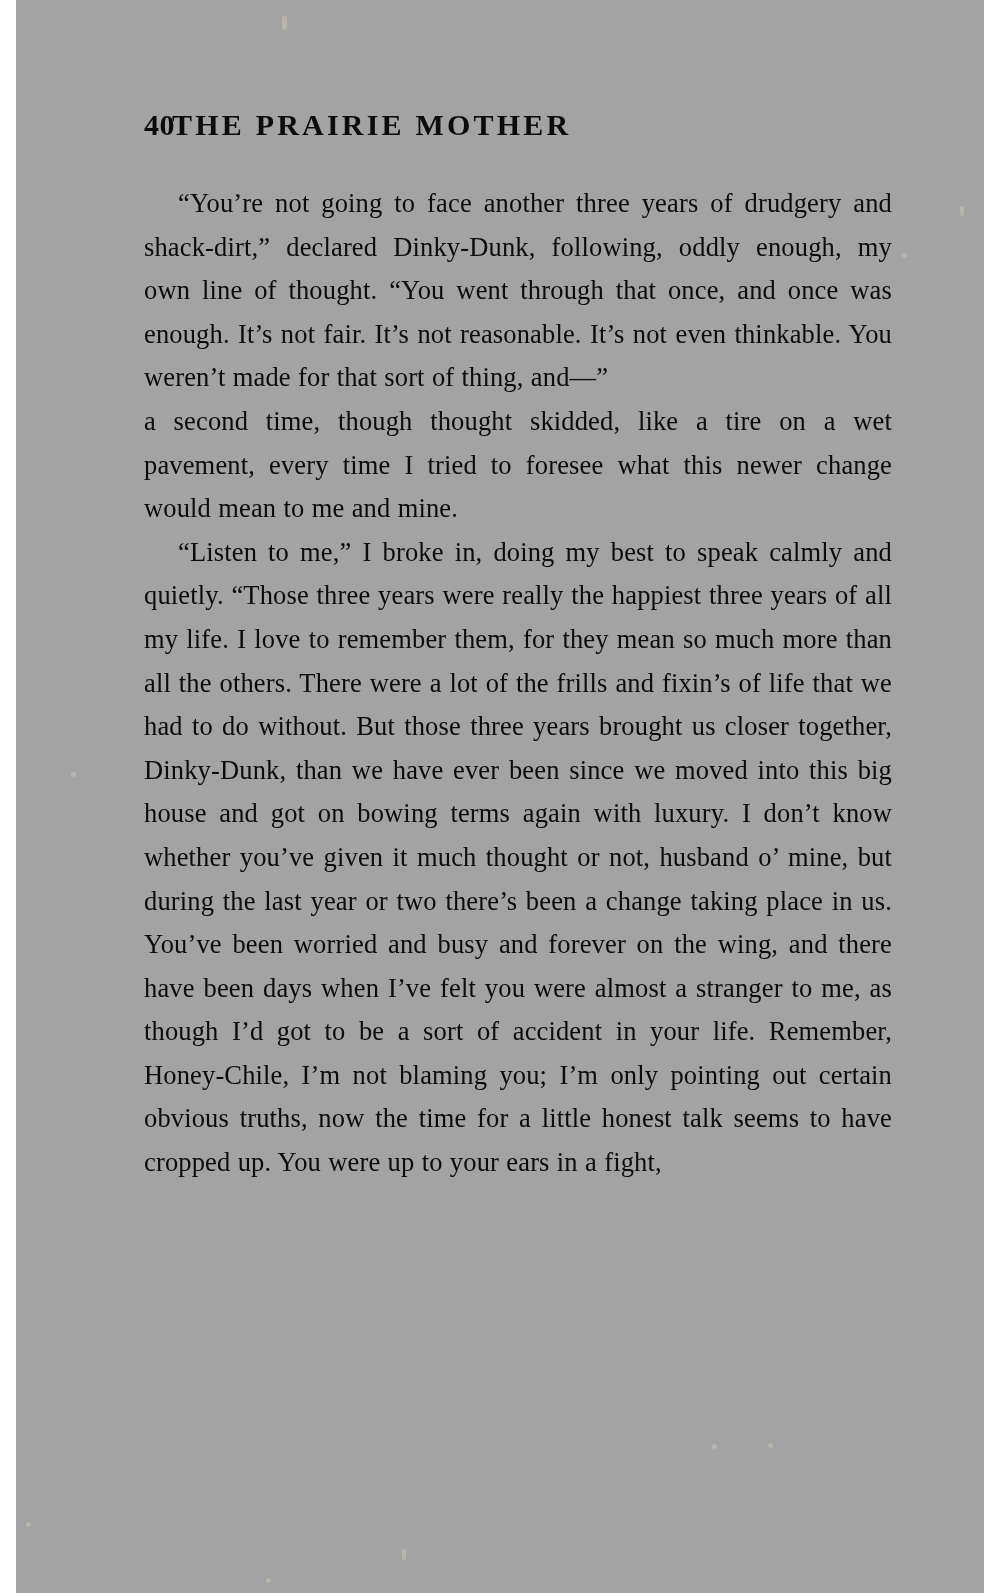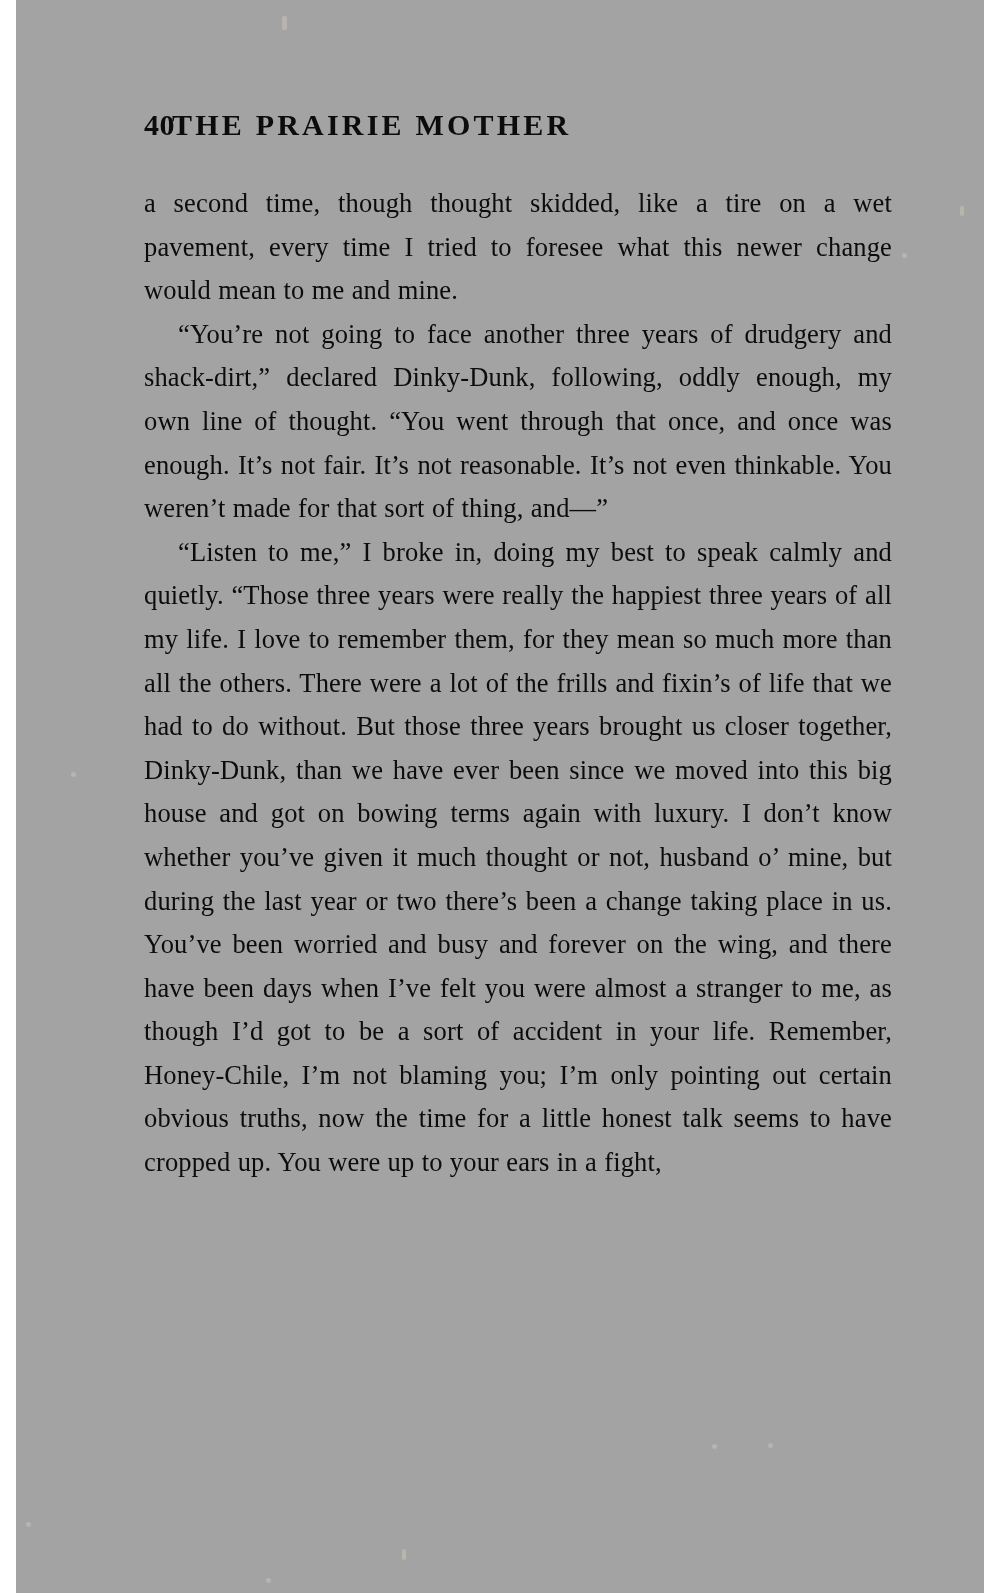--- a/index.html
+++ b/index.html
@@ -81,22 +81,22 @@
 <body>
 
 <div class="page">
 
   <div class="page-header">
     <span class="folio">40</span>
     <span class="running-head">THE PRAIRIE MOTHER</span>
   </div>
 
   <div class="body-text">
+    <p class="para indent">“You’re not going to face another three years of drudgery and shack-dirt,” declared Dinky-Dunk, following, oddly enough, my own line of thought. “You went through that once, and once was enough. It’s not fair. It’s not reasonable. It’s not even thinkable. You weren’t made for that sort of thing, and—”</p>
     <p class="para">a second time, though thought skidded, like a tire on a wet pavement, every time I tried to foresee what this newer change would mean to me and mine.</p>
-    <p class="para indent">“You’re not going to face another three years of drudgery and shack-dirt,” declared Dinky-Dunk, following, oddly enough, my own line of thought. “You went through that once, and once was enough. It’s not fair. It’s not reasonable. It’s not even thinkable. You weren’t made for that sort of thing, and—”</p>
     <p class="para indent">“Listen to me,” I broke in, doing my best to speak calmly and quietly. “Those three years were really the happiest three years of all my life. I love to remember them, for they mean so much more than all the others. There were a lot of the frills and fixin’s of life that we had to do without. But those three years brought us closer together, Dinky-Dunk, than we have ever been since we moved into this big house and got on bowing terms again with luxury. I don’t know whether you’ve given it much thought or not, husband o’ mine, but during the last year or two there’s been a change taking place in us. You’ve been worried and busy and forever on the wing, and there have been days when I’ve felt you were almost a stranger to me, as though I’d got to be a sort of accident in your life. Remember, Honey-Chile, I’m not blaming you; I’m only pointing out certain obvious truths, now the time for a little honest talk seems to have cropped up. You were up to your ears in a fight,</p>
   </div>
 
   <span class="speck s1"></span>
   <span class="speck s2"></span>
   <span class="speck s3"></span>
   <span class="speck s4"></span>
   <span class="speck s5"></span>
   <span class="speck s6"></span>
   <span class="speck s7"></span>

